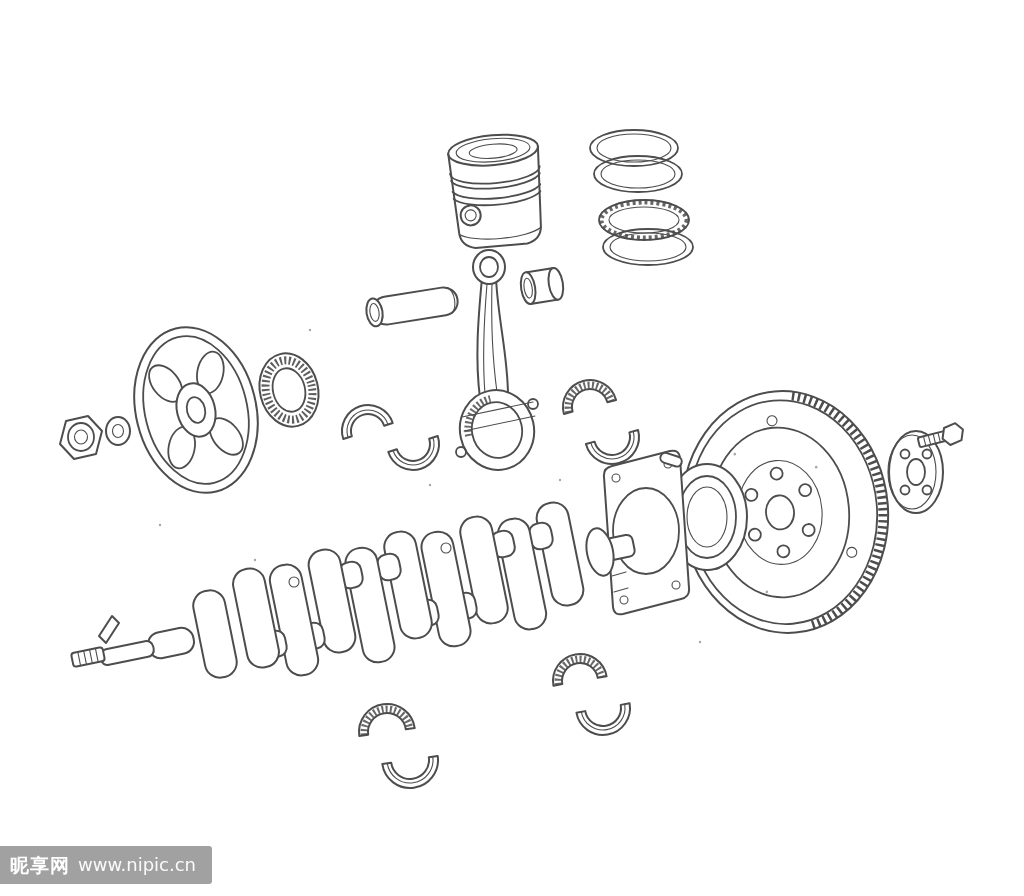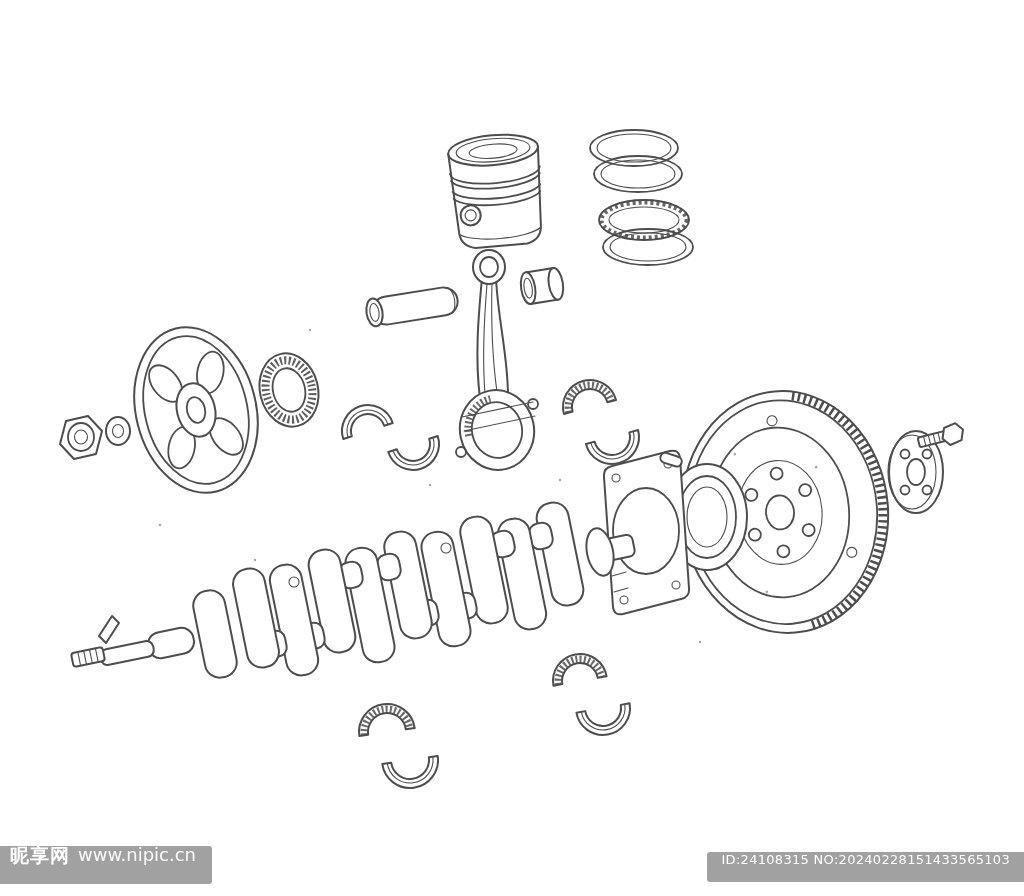--- a/index.html
+++ b/index.html
@@ -17,21 +17,21 @@
   .teeth{fill:none;stroke:var(--line-color,#4d4d4d);stroke-width:9;stroke-dasharray:2.5 3.5;}
   .hatchring{fill:none;stroke:var(--line-color,#4d4d4d);stroke-width:8;stroke-dasharray:2 2.4;opacity:.9;}
   .hatchring2{fill:none;stroke:var(--line-color,#4d4d4d);stroke-width:5;stroke-dasharray:3 3;opacity:.85;}
   .hatch2{fill:none;stroke:var(--line-color,#4d4d4d);stroke-width:7;stroke-dasharray:2 2.2;opacity:.85;}
   .speck{fill:var(--line-color,#4d4d4d);stroke:none;opacity:.5;}
 
   .wm{
     position:absolute;
     background:var(--bar-color,rgba(125,125,125,.72));
     color:var(--wm-text,#ffffff);
-    display:flex;align-items:flex-start;
+    display:flex;align-items:center;
     z-index:5;
   }
   .wm-left{
     left:0;bottom:12px;height:38px;
     padding:0 16px 0 10px;gap:8px;
     border-radius:0 3px 3px 0;
   }
   .wm-logo{font-size:19px;font-weight:bold;letter-spacing:1px;line-height:1;}
   .wm-site{font-size:18px;opacity:.95;line-height:1;}
   .wm-right{
@@ -277,17 +277,14 @@
       <circle class="speck" cx="430" cy="485" r="1.2"></circle>
       <circle class="speck" cx="160" cy="525" r="1.2"></circle>
     </g>
   </svg>
 
   <div class="wm wm-left">
     <span class="wm-logo">昵享网</span>
     <span class="wm-site">www.nipic.cn</span>
   </div>
 
-  <div class="wm wm-right">
-    <span>ID:24108315 NO:20240228151433565103</span>
-  </div>
 
 </div>
 
 </body></html>

